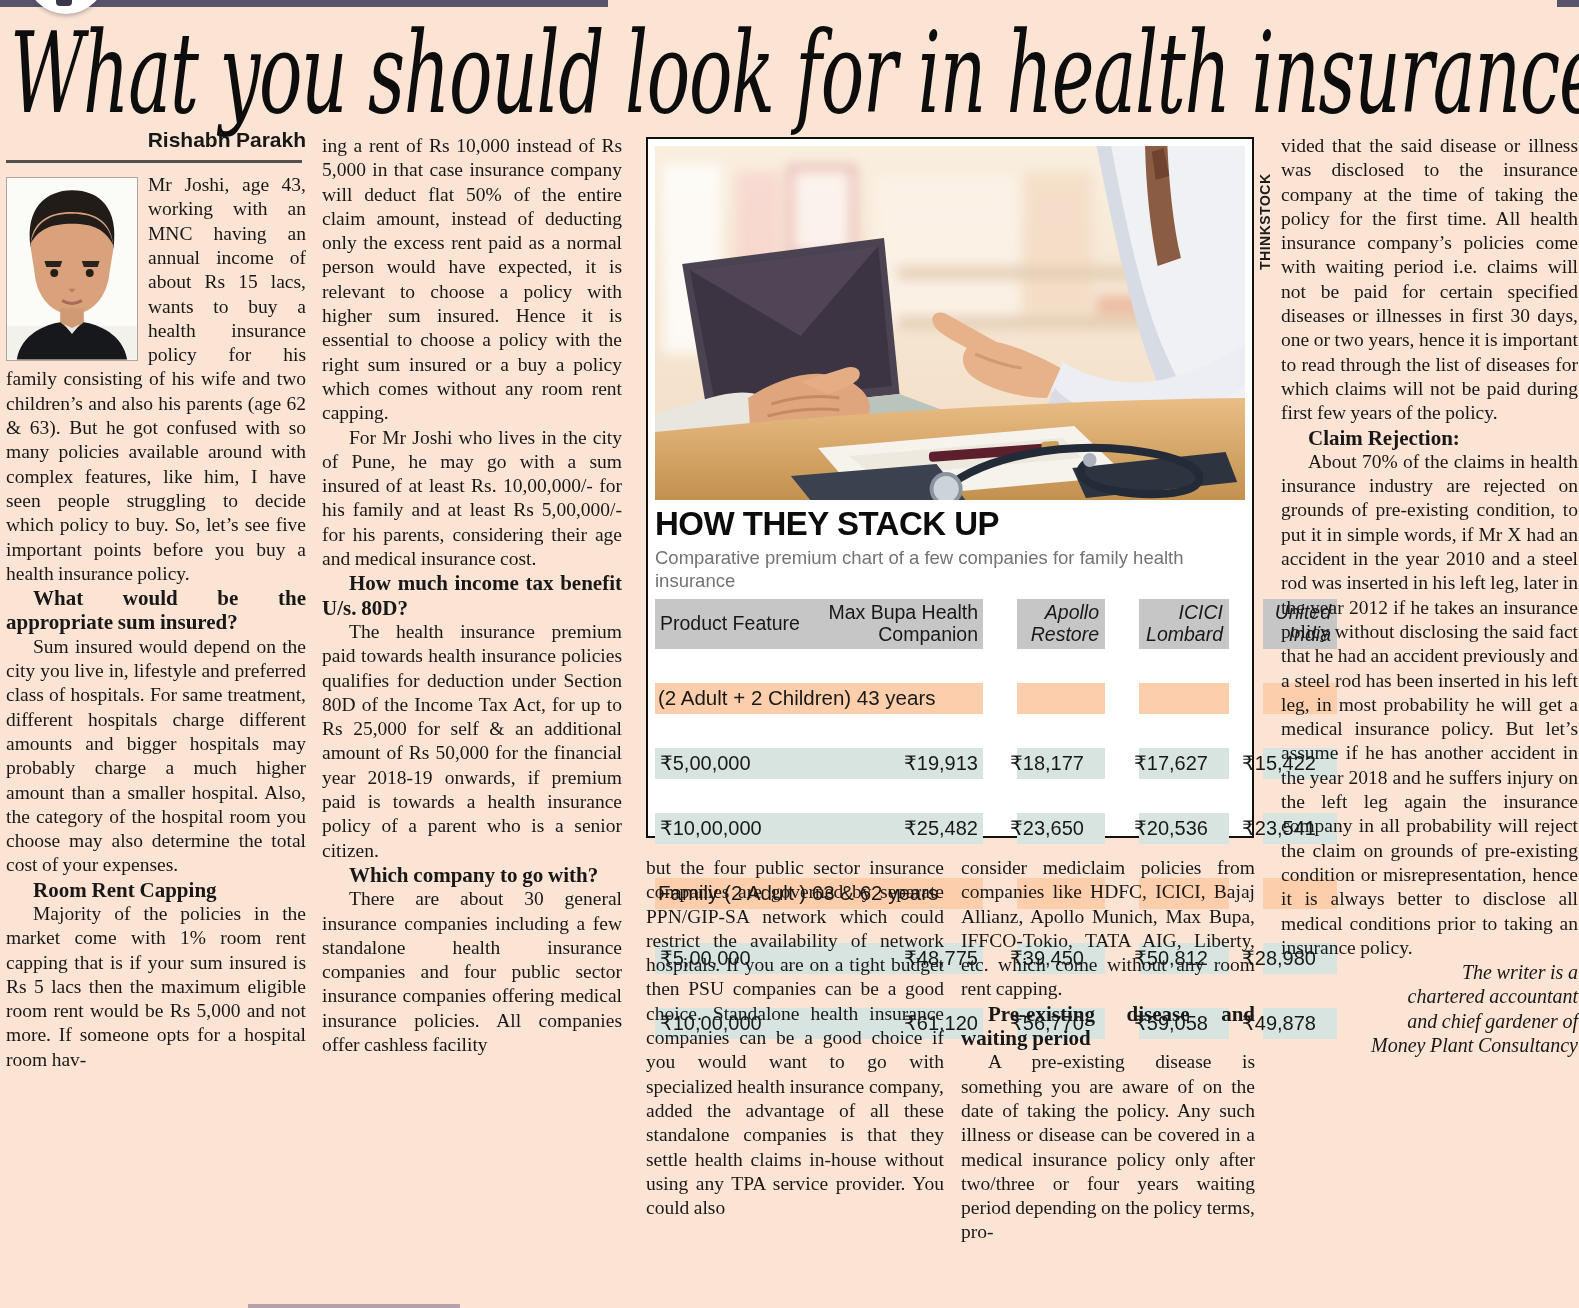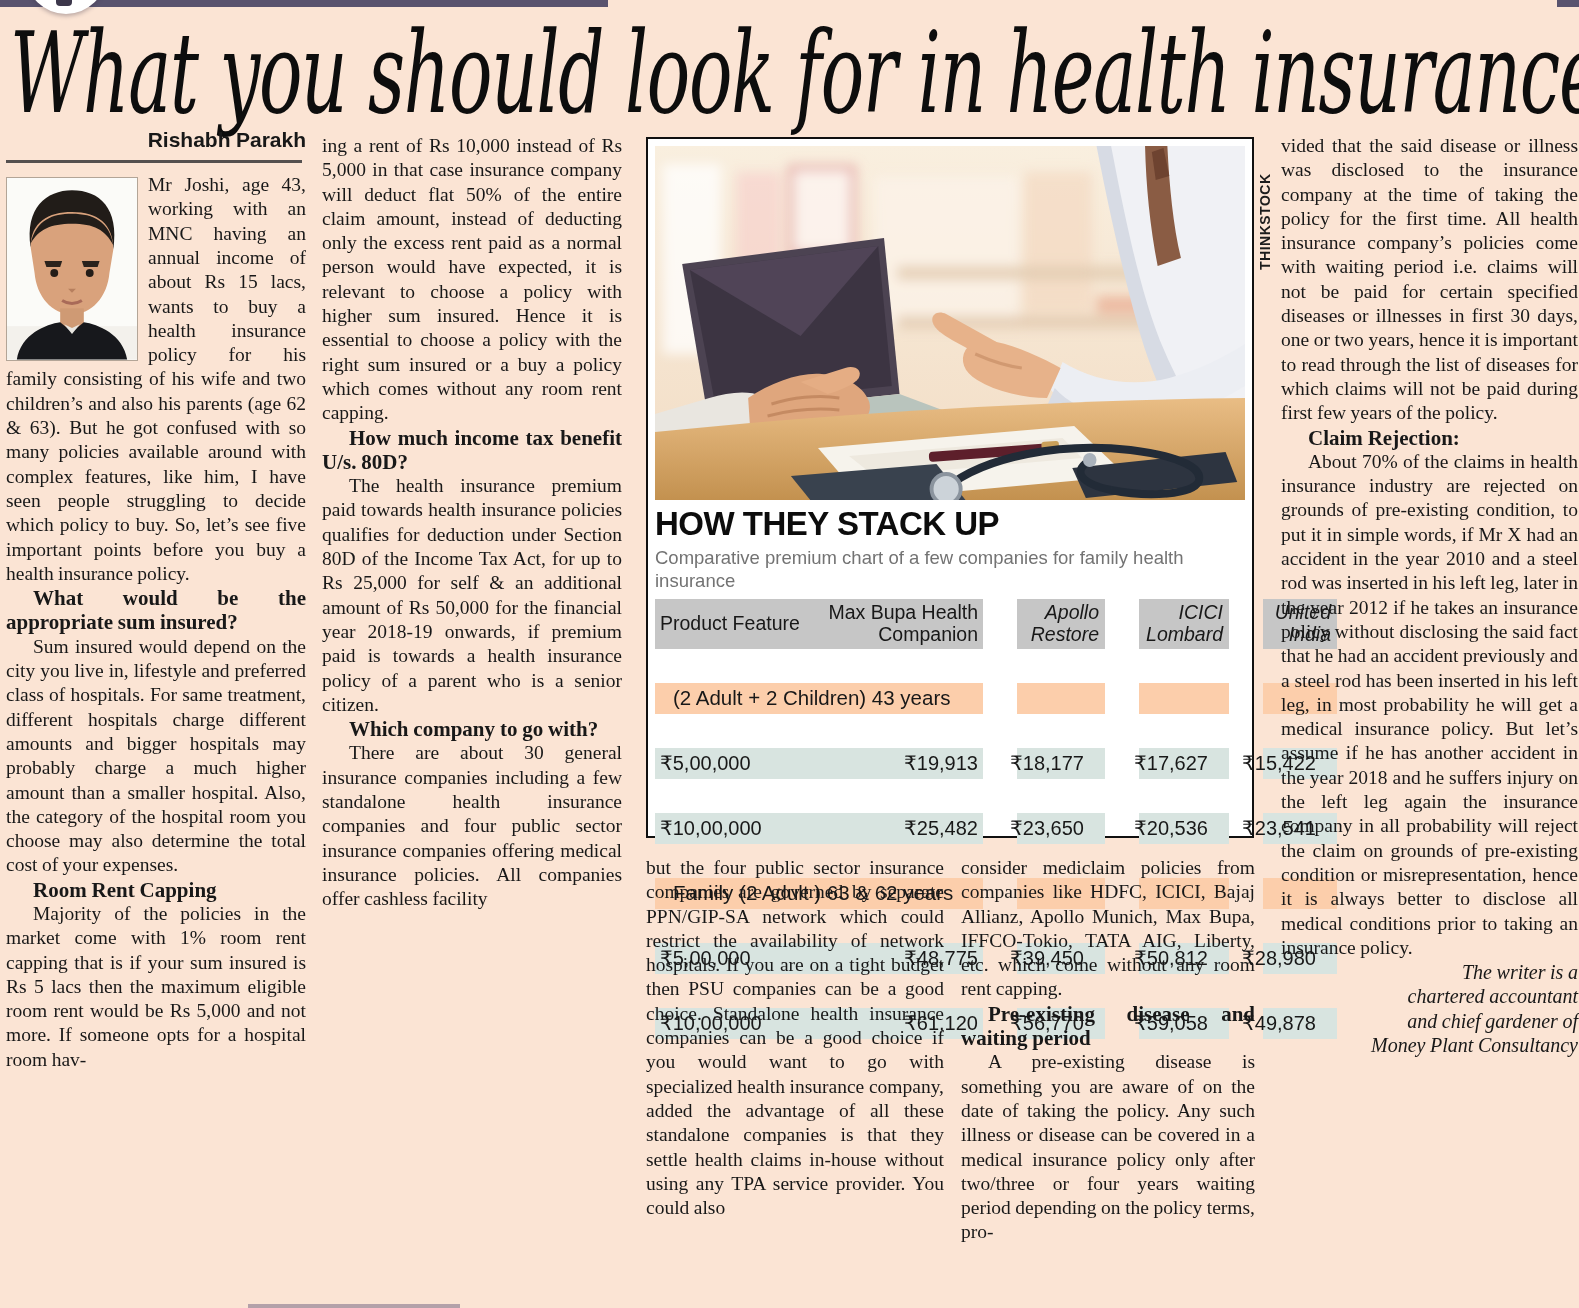--- a/index.html
+++ b/index.html
@@ -39,21 +39,21 @@
   .tbl-title{font:bold 33px/1.05 "Liberation Sans",sans-serif;letter-spacing:-.5px;margin-top:7px;color:#0c0c0c;}
   .tbl-sub{font:18.5px/1.25 "Liberation Sans",sans-serif;margin:4px 0 7px 0;color:#737373;}
   .grid{display:grid;grid-template-columns:328px 88px 90px 74px;column-gap:4px;row-gap:3px;
         font-family:"Liberation Sans","DejaVu Sans",sans-serif;gap:34px;}
   .cell{box-sizing:border-box;}
   .hc{background:#c6c6c6;height:50px;font-size:19.5px;line-height:1.1;}
   .hc.first{display:flex;justify-content:space-between;align-items:center;padding:2px 5px;}
   .hc .h-right{text-align:right;}
   .hc.num{display:flex;flex-direction:column;justify-content:center;align-items:flex-end;
         text-align:right;padding-right:6px;font-style:italic;}
-  .sc{background:#fcceab;height:31px;font-size:20.5px;display:flex;align-items:center;padding-left:18px;}
+  .sc{background:#fcceab;height:31px;font-size:20.5px;display:flex;align-items:center;padding-left:3px;}
   .sc.empty{padding:0;}
   .dc{background:#d8e4e0;height:31px;font-size:20px;display:flex;align-items:center;}
   .dc.first{justify-content:space-between;padding:0 5px;}
   .dc.num{justify-content:flex-end;padding-right:21px;}
   
   .bleed{position:absolute;left:248px;top:1304px;width:212px;height:4px;background:#7a6a85;opacity:.55;}
 </style>
 </head>
 <body>
 
@@ -89,20 +89,21 @@
     </svg>
     <p>Mr Joshi, age 43, working with an MNC having an annual income of about Rs 15 lacs, wants to buy a health insurance policy for his family consisting of his wife and two children’s and also his parents (age 62 &amp; 63). But he got confused with so many policies available around with complex features, like him, I have seen people struggling to decide which policy to buy. So, let’s see five important points before you buy a health insurance policy.</p>
     <h3>What would be the appropriate sum insured?</h3>
     <p class="indent">Sum insured would depend on the city you live in, lifestyle and preferred class of hospitals. For same treatment, different hospitals charge different amounts and bigger hospitals may probably charge a much higher amount than a smaller hospital. Also, the category of the hospital room you choose may also determine the total cost of your expenses.</p>
     <h3>Room Rent Capping</h3>
     <p class="indent">Majority of the policies in the market come with 1% room rent capping that is if your sum insured is Rs 5 lacs then the maximum eligible room rent would be Rs 5,000 and not more. If someone opts for a hospital room hav-</p>
   </div>
 
   <div class="col col2">
     <p>ing a rent of Rs 10,000 instead of Rs 5,000 in that case insurance company will deduct flat 50% of the entire claim amount, instead of deducting only the excess rent paid as a normal person would have expected, it is relevant to choose a policy with higher sum insured. Hence it is essential to choose a policy with the right sum insured or a buy a policy which comes without any room rent capping.</p>
+    <p class="indent">For Mr Joshi who lives in the city of Pune, he may go with a sum insured of at least Rs. 10,00,000/- for his family and at least Rs 5,00,000/- for his parents, considering their age and medical insurance cost.</p>
     <h3>How much income tax benefit U/s. 80D?</h3>
     <p class="indent">The health insurance premium paid towards health insurance policies qualifies for deduction under Section 80D of the Income Tax Act, for up to Rs 25,000 for self &amp; an additional amount of Rs 50,000 for the financial year 2018-19 onwards, if premium paid is towards a health insurance policy of a parent who is a senior citizen.</p>
     <h3>Which company to go with?</h3>
     <p class="indent">There are about 30 general insurance companies including a few standalone health insurance companies and four public sector insurance companies offering medical insurance policies. All companies offer cashless facility</p>
   </div>
 
   <div class="frame">
     <svg class="photo" viewBox="0 0 608 354" preserveAspectRatio="none" aria-hidden="true">
       <defs>
         <linearGradient id="bgG" x1="0" y1="0" x2="0" y2="1">

